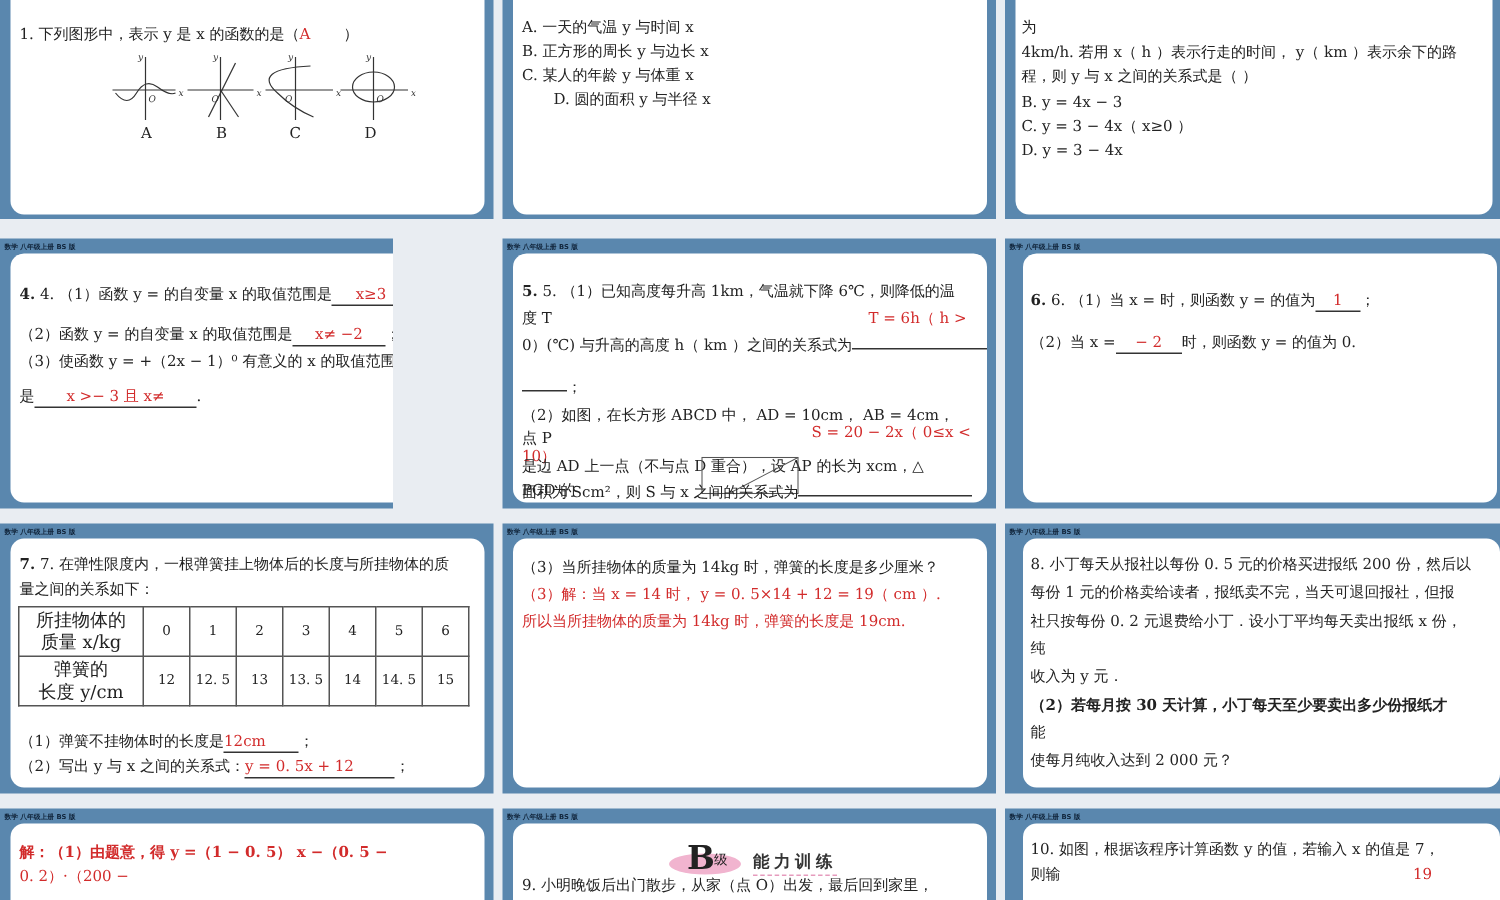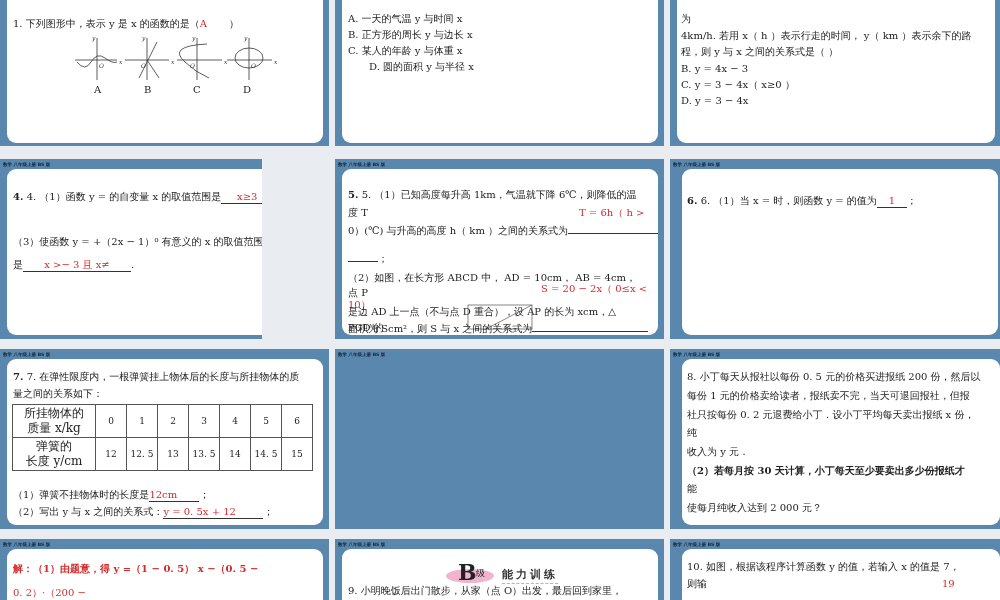--- a/index.html
+++ b/index.html
@@ -103,20 +103,21 @@
     <div class="txt" style="left:4px;top:93px;">B. y = 4x − 3</div>
     <div class="txt" style="left:4px;top:109px;">C. y = 3 − 4x（ x≥0 ）</div>
     <div class="txt" style="left:4px;top:125px;">D. y = 3 − 4x</div>
   </div>
 </div>
 
 <div class="slide" style="left:0;top:159px;width:262px;height:180px;">
   <div class="slide-header">数学 八年级上册 BS 版</div>
   <div class="card" style="left:7px;top:10px;width:316px;height:166px;">
     <div class="txt" style="left:6px;top:20px;"><span class="num">4.</span> <span>4. （1）函数 y = 的自变量 x 的取值范围是</span><span class="blank" style="min-width:52px;">x≥3</span>；</div>
+    <div class="txt" style="left:6px;top:47px;"><span>（2）函数 y = 的自变量 x 的取值范围是</span><span class="blank" style="min-width:62px;">x≠ −2</span>；</div>
     <div class="txt" style="left:6px;top:65px;">（3）使函数 y = +（2x − 1）⁰ 有意义的 x 的取值范围</div>
     <div class="txt" style="left:6px;top:88px;"><span>是</span><span class="blank" style="min-width:108px;">x &gt;− 3 且 x≠</span>.</div>
   </div>
 </div>
 
 <div class="slide" style="left:335px;top:159px;width:329px;height:180px;">
   <div class="slide-header">数学 八年级上册 BS 版</div>
   <div class="card" style="left:7px;top:10px;width:316px;height:166px;">
     <div class="txt" style="left:6px;top:18px;"><span class="num">5.</span> <span>5. （1）已知高度每升高 1km，气温就下降 6℃，则降低的温</span></div>
     <div class="txt" style="left:6px;top:36px;">度 T</div>
@@ -134,20 +135,21 @@
       <line x1="20" y1="28" x2="66" y2="4" stroke="#555" stroke-width="0.7"></line>
     </svg>
   </div>
   <div class="txt" style="left:13px;top:162px;"><span>面积为 Scm²，则 S 与 x 之间的关系式为</span><span class="blank" style="min-width:116px;"></span></div>
 </div>
 
 <div class="slide" style="left:670px;top:159px;width:364px;height:180px;">
   <div class="slide-header">数学 八年级上册 BS 版</div>
   <div class="card" style="left:12px;top:10px;width:316px;height:166px;">
     <div class="txt" style="left:5px;top:24px;"><span class="num">6.</span> <span>6. （1）当 x = 时，则函数 y = 的值为</span><span class="blank" style="min-width:30px;">1</span>；</div>
+    <div class="txt" style="left:5px;top:52px;"><span>（2）当 x =</span><span class="blank" style="min-width:44px;">− 2</span><span>时，则函数 y = 的值为 0.</span></div>
   </div>
 </div>
 
 <div class="slide" style="left:0;top:349px;width:329px;height:180px;">
   <div class="slide-header">数学 八年级上册 BS 版</div>
   <div class="card" style="left:7px;top:10px;width:316px;height:166px;padding-left:39px;">
     <div class="txt" style="left:6px;top:10px;"><span class="num">7.</span> <span>7. 在弹性限度内，一根弹簧挂上物体后的长度与所挂物体的质</span></div>
     <div class="txt" style="left:6px;top:27px;">量之间的关系如下：</div>
     <table class="spring" style="left:5px;top:45px;">
       <tbody>
@@ -173,41 +175,46 @@
       </tr>
     </tbody>
       </table>
     <div class="txt" style="left:6px;top:128px;"><span>（1）弹簧不挂物体时的长度是</span><span class="blank" style="min-width:50px;text-align:left;">12cm</span>；</div>
     <div class="txt" style="left:6px;top:145px;"><span>（2）写出 y 与 x 之间的关系式：</span><span class="blank" style="min-width:100px;text-align:left;">y = 0. 5x + 12</span>；</div>
   </div>
 </div>
 
 <div class="slide" style="left:335px;top:349px;width:329px;height:180px;">
   <div class="slide-header">数学 八年级上册 BS 版</div>
+  <div class="card" style="left:7px;top:10px;width:316px;height:166px;">
+    <div class="txt" style="left:6px;top:12px;">（3）当所挂物体的质量为 14kg 时，弹簧的长度是多少厘米？</div>
+    <div class="txt red" style="left:6px;top:30px;">（3）解：当 x = 14 时， y = 0. 5×14 + 12 = 19（ cm ）.</div>
+    <div class="txt red" style="left:6px;top:48px;">所以当所挂物体的质量为 14kg 时，弹簧的长度是 19cm.</div>
+  </div>
 </div>
 
 <div class="slide" style="left:670px;top:349px;width:330px;height:180px;">
   <div class="slide-header">数学 八年级上册 BS 版</div>
   <div class="card" style="left:12px;top:10px;width:318px;height:166px;">
     <div class="txt" style="left:5px;top:10px;"><span>8. 小丁每天从报社以每份 0. 5 元的价格买进报纸 200 份，然后以</span></div>
     <div class="txt" style="left:5px;top:29px;">每份 1 元的价格卖给读者，报纸卖不完，当天可退回报社，但报</div>
     <div class="txt" style="left:5px;top:48px;">社只按每份 0. 2 元退费给小丁．设小丁平均每天卖出报纸 x 份，</div>
     <div class="txt" style="left:5px;top:66px;">纯</div>
     <div class="txt" style="left:5px;top:85px;">收入为 y 元．</div>
     <div class="txt" style="left:5px;top:104px;font-weight:bold;">（2）若每月按 30 天计算，小丁每天至少要卖出多少份报纸才</div>
     <div class="txt" style="left:5px;top:122px;">能</div>
     <div class="txt" style="left:5px;top:141px;">使每月纯收入达到 2 000 元？</div>
   </div>
 </div>
 
 <div class="slide" style="left:0;top:539px;width:329px;height:80px;">
   <div class="slide-header">数学 八年级上册 BS 版</div>
   <div class="card" style="left:7px;top:10px;width:316px;height:80px;">
     <div class="txt red" style="left:6px;top:12px;"><b>解：（1）由题意，得 y =（1 − 0. 5） x −（0. 5 −</b></div>
-    <div class="txt red" style="left:6px;top:36px;">0. 2）·（200 −</div>
+    <div class="txt red" style="left:6px;top:28px;">0. 2）·（200 −</div>
   </div>
 </div>
 
 <div class="slide" style="left:335px;top:539px;width:329px;height:80px;">
   <div class="slide-header">数学 八年级上册 BS 版</div>
   <div class="card" style="left:7px;top:10px;width:316px;height:80px;">
     <div class="level-badge" style="left:104px;top:18px;">
       <div class="level-pill">
         <span class="level-B">B</span>
         <span class="level-ji">级</span>

